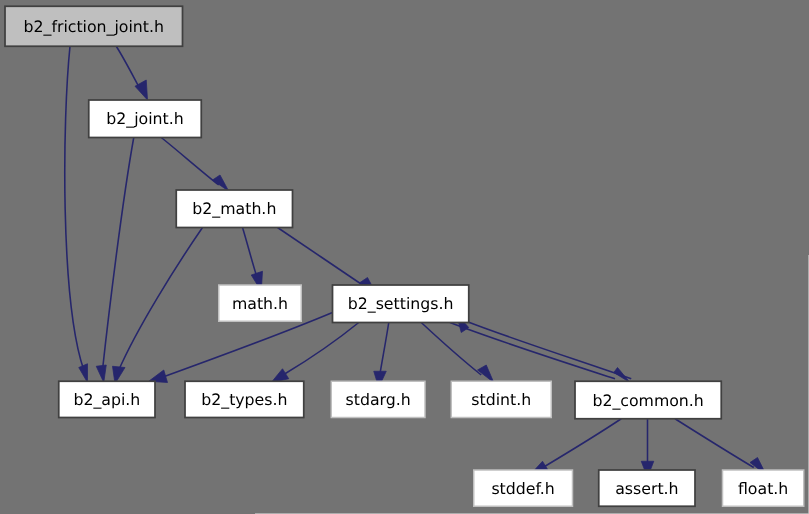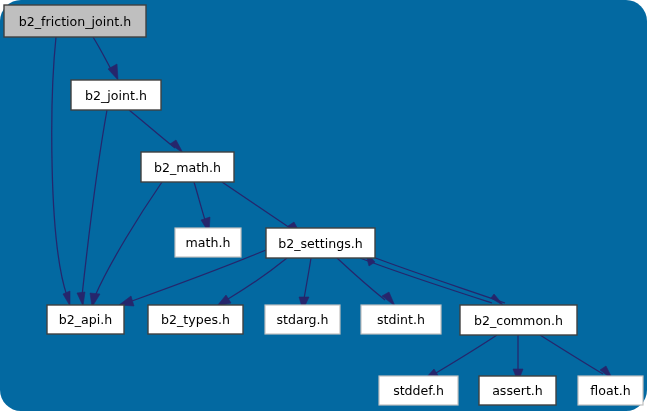--- a/index.html
+++ b/index.html
@@ -11,22 +11,21 @@
   body {
     width: 647px;
     height: 411px;
     overflow: hidden;
     font-family: "DejaVu Sans", sans-serif;
   }
   #graph-root {
     position: relative;
     width: 647px;
     height: 411px;
-    background: #0369a1;
-    border-radius: 21px;
+    background: #737373;
   }
   svg#dep-graph {
     display: block;
     width: 647px;
     height: 411px;
   }
   .node-box {
     stroke-width: 1;
   }
   .node-box.project {

